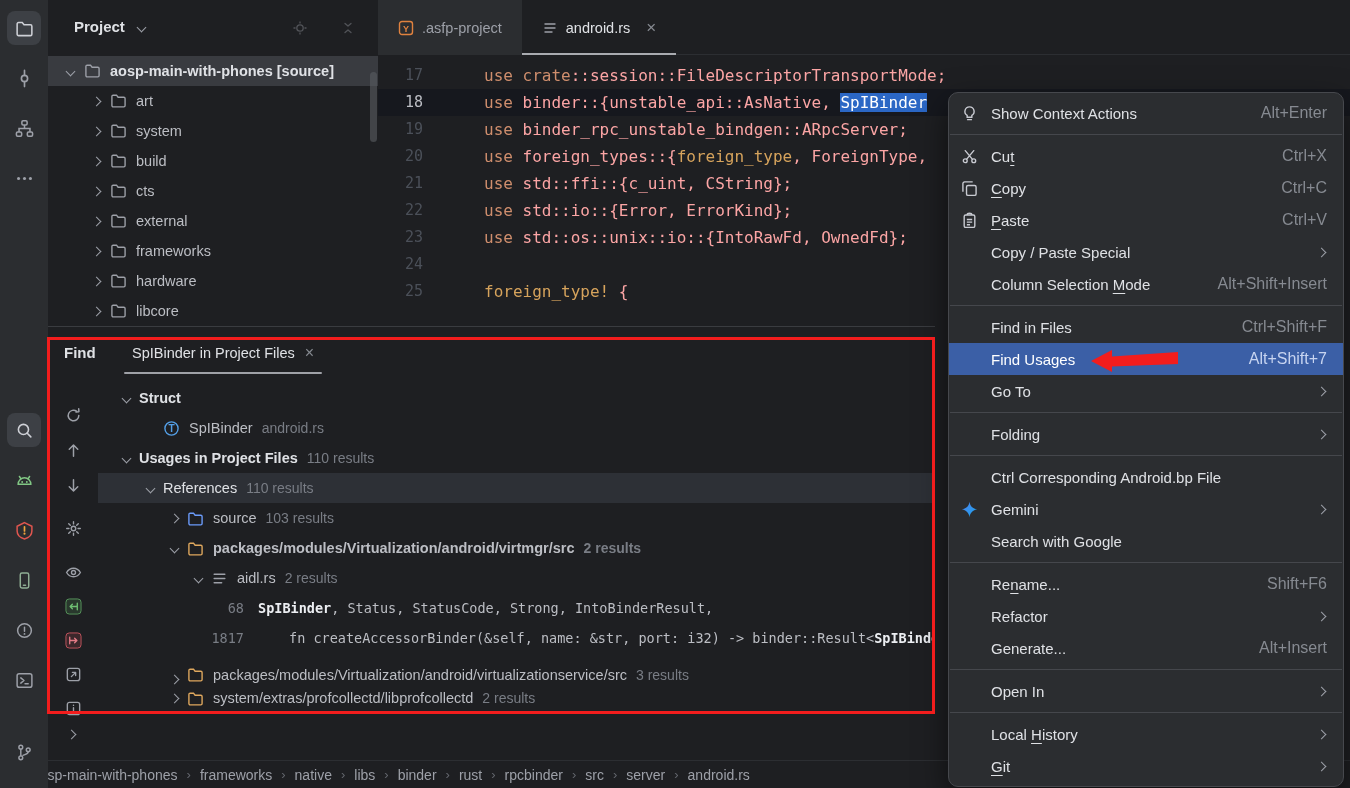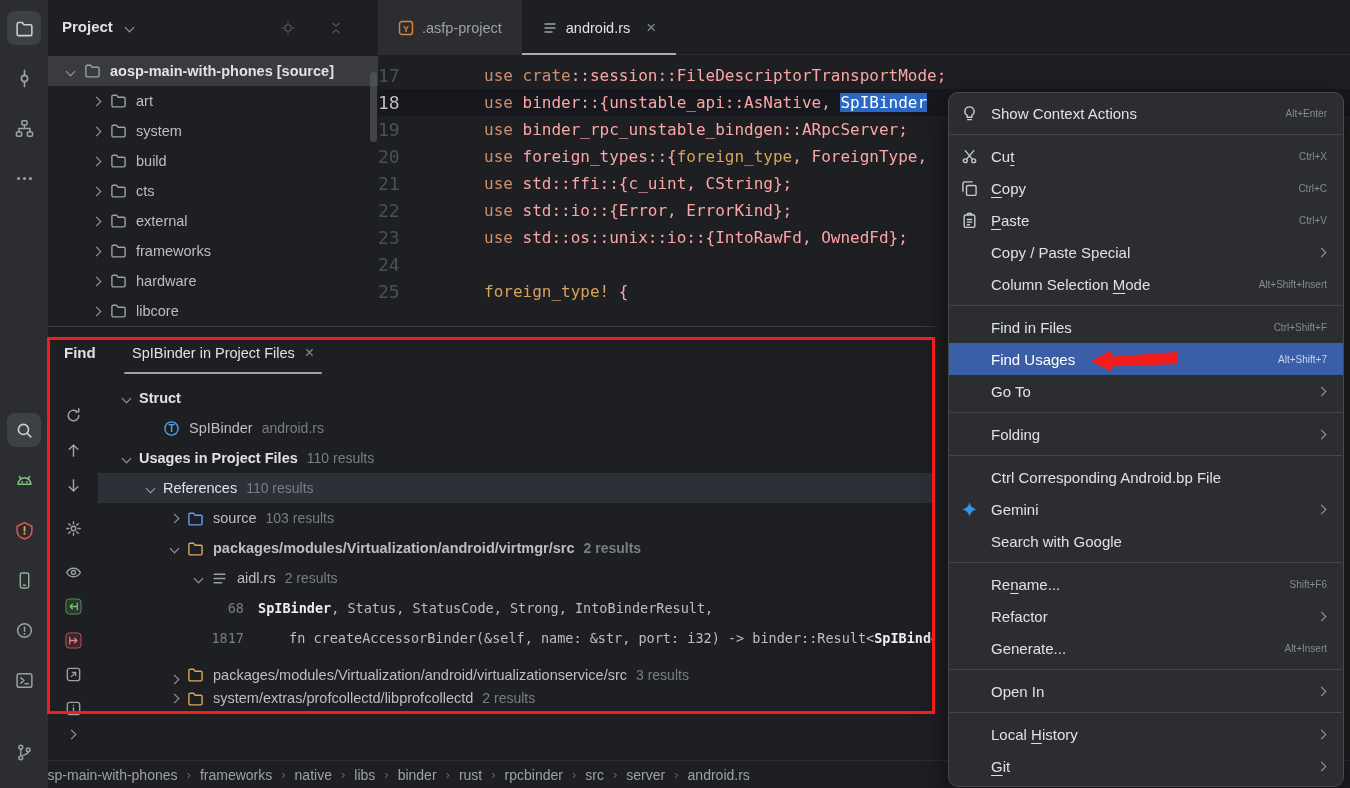--- a/index.html
+++ b/index.html
@@ -12,21 +12,21 @@
   .chev.d{transform:rotate(45deg)}
 
   
   #activitybar{position:absolute;left:0;top:0;width:48px;height:788px;background:#2b2d30;z-index:5}
   .ab-btn{position:absolute;left:7px;width:34px;height:34px;border-radius:8px;display:flex;align-items:center;justify-content:center}
   .ab-btn.active{background:#3d4045}
   .ab-btn svg{width:19px;height:19px}
 
   
   #project-panel{position:absolute;left:48px;top:0;width:330px;height:326px;background:#1e1f22;z-index:2}
-  .pp-header{position:absolute;top:0;left:0;right:0;height:54px}
+  .pp-header{position:absolute;top:0;left:12px;right:0;height:54px}
   .pp-title{position:absolute;left:14px;top:18px;font-size:15px;font-weight:600;color:#dfe1e5}
   .pp-chev{position:absolute;left:78px;top:24px}
   .pp-ghost{position:absolute;top:20px;opacity:.4}
   .pp-ghost svg{width:16px;height:16px}
   .g1{left:232px}.g2{left:280px}
   #pp-tree{position:absolute;top:56px;left:0;right:0}
   .pp-row{height:30px;display:flex;align-items:center;font-size:14.5px;color:#bcbec4;white-space:nowrap}
   .pp-row.selected{background:#393b40;color:#dfe1e5;font-weight:600}
   .pp-row .tchev{width:16px;display:flex;justify-content:center;margin-right:6px;flex:none}
   .pp-row .fic{width:18px;height:18px;margin-right:8px;flex:none;display:flex}
@@ -39,21 +39,21 @@
   .tab{position:relative;display:inline-flex;align-items:center;height:55px;padding:0 20px;font-size:14.5px;color:#9da0a8;gap:8px}
   .tab.hover{background:#2b2d30}
   .tab.active{color:#dfe1e5}
   .tab.active::after{content:"";position:absolute;left:0;right:0;bottom:0;height:2px;background:#a9abb0}
   .tab .tic{display:flex}
   .tab .tic svg{width:16px;height:16px}
   .tclose{color:#868a91;font-size:17px;margin-left:8px;line-height:1}
   #code-lines{position:absolute;left:0;top:55px;right:0;font-family:"DejaVu Sans Mono",monospace;font-size:16px;padding-top:7px}
   .code-row{display:flex;height:27px;line-height:27px;white-space:pre}
   .code-row.active{background:#16181e}
-  .gut{width:88px;padding-right:16px;text-align:left;color:#4b5059;font-size:18px;flex:none}
+  .gut{width:88px;padding-right:16px;text-align:center;color:#4b5059;font-size:15px;flex:none}
   .code-row.active .gut{color:#bcbec4}
   .src{padding-left:18px}
   .c-kw{color:#cf8e6d}.c-pl{color:#fca5a5}.c-mac{color:#d6a35c}
   .c-sel{background:#2b67c5;color:#ffffff}
 
   
   #find-panel{position:absolute;left:48px;top:326px;width:887px;height:434px;background:#1e1f22;border-top:1px solid #3a3c40;z-index:3;overflow:hidden}
   .fp-header{position:absolute;left:0;top:0;right:0;height:52px}
   .fp-title{position:absolute;left:16px;top:17px;font-weight:700;font-size:15px;color:#dfe1e5}
   .fp-tab{position:absolute;left:70px;top:0;height:52px;display:flex;align-items:center;padding:0 14px;font-size:14.5px;color:#dfe1e5}
@@ -84,21 +84,21 @@
   .crumb-sep{color:#63666d;padding:0 8px;font-size:13px}
 
   
   #context-menu{position:absolute;left:948px;top:92px;width:396px;background:#2b2d30;border:1px solid #46484d;border-radius:10px;box-shadow:0 12px 32px rgba(0,0,0,.55);padding:4px 0;z-index:50}
   .mi{height:32px;display:flex;align-items:center;padding:0 16px 0 12px;font-size:15px;color:#dfe1e5}
   .mic{width:22px;height:18px;margin-right:8px;flex:none;display:flex;align-items:center}
   .mic svg{width:17px;height:17px}
   .mlbl{white-space:nowrap}
   .mlbl u{text-underline-offset:2.5px}
   .mright{margin-left:auto;display:flex;align-items:center}
-  .msc{color:#868a91;font-size:10px}
+  .msc{color:#868a91;font-size:16px}
   .mi.hl{background:#3b5fa6;color:#fff}
   .mi.hl .msc{color:#c7d4f0}
   .msep{height:1px;background:#45474c;margin:5px 1px}
   .subarrow{display:flex;align-items:center;padding-right:2px}
 
   
   #red-box{position:absolute;left:47px;top:337px;width:888px;height:377px;border:3px solid #f21d1d;z-index:80;pointer-events:none}
   #red-arrow{position:absolute;left:1086px;top:340px;z-index:90;pointer-events:none}
 </style>
 </head>

